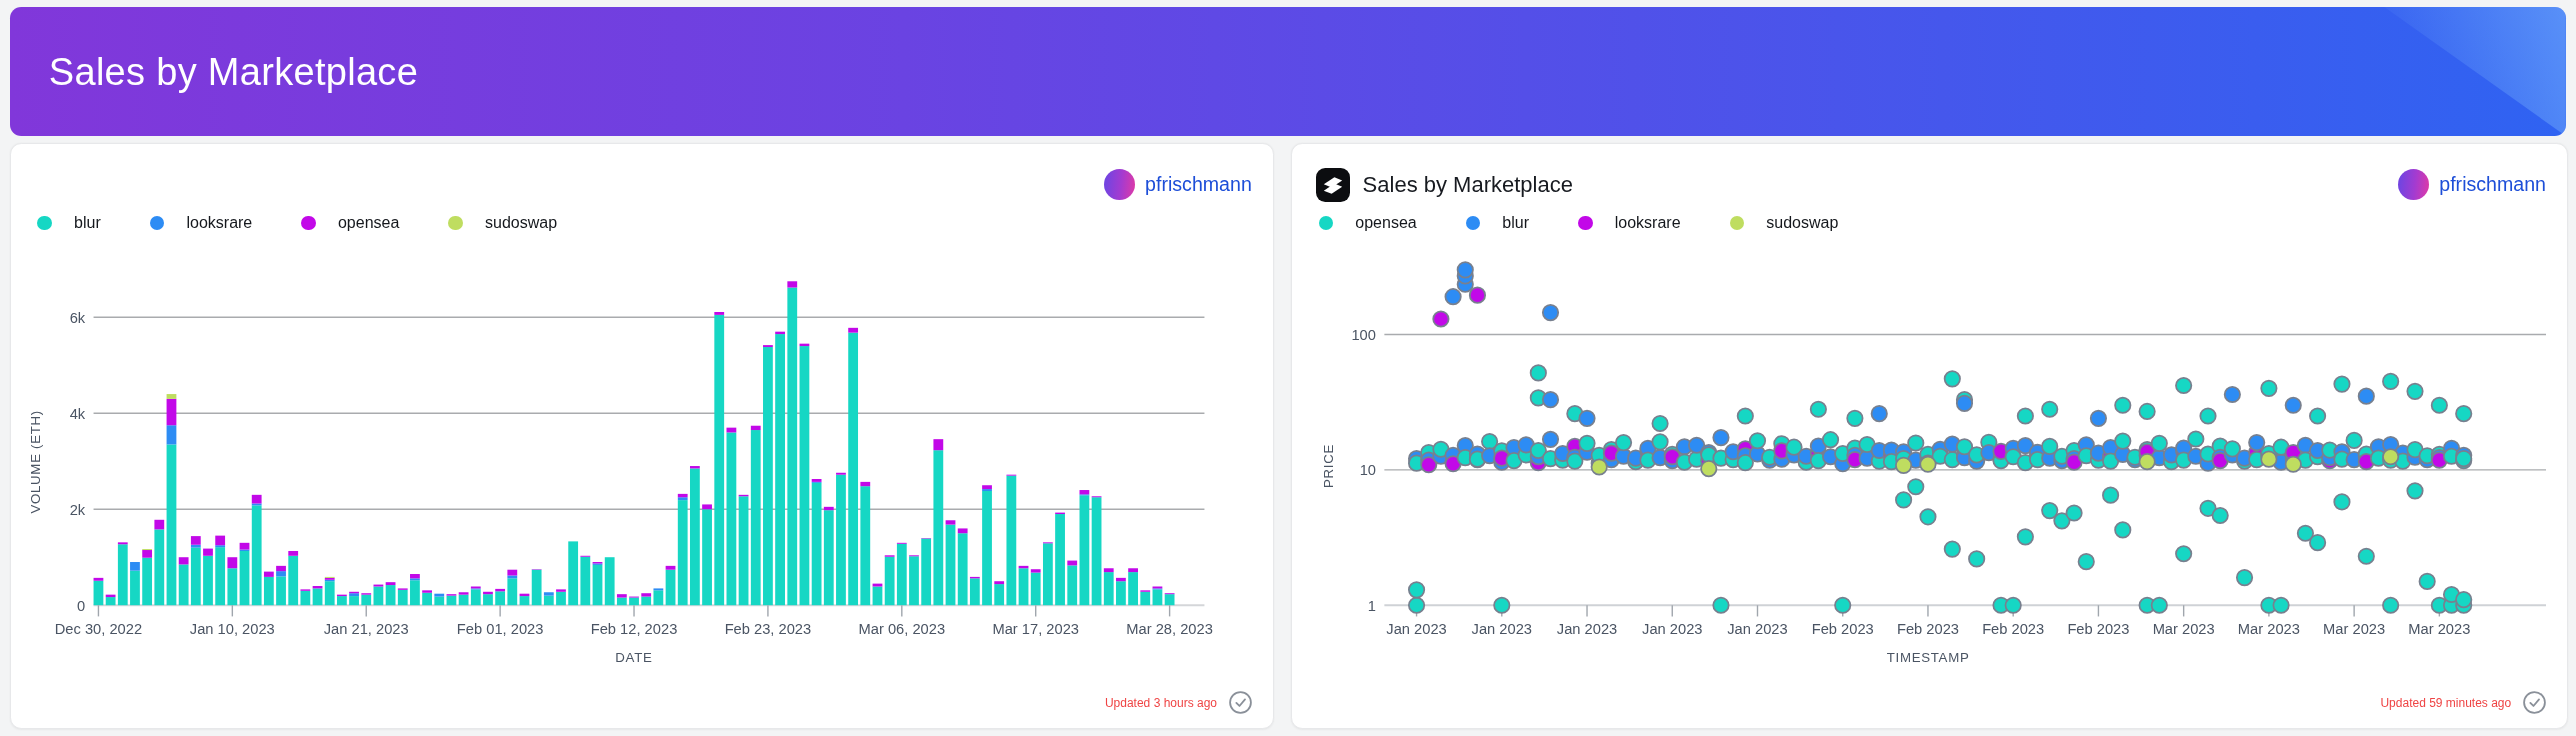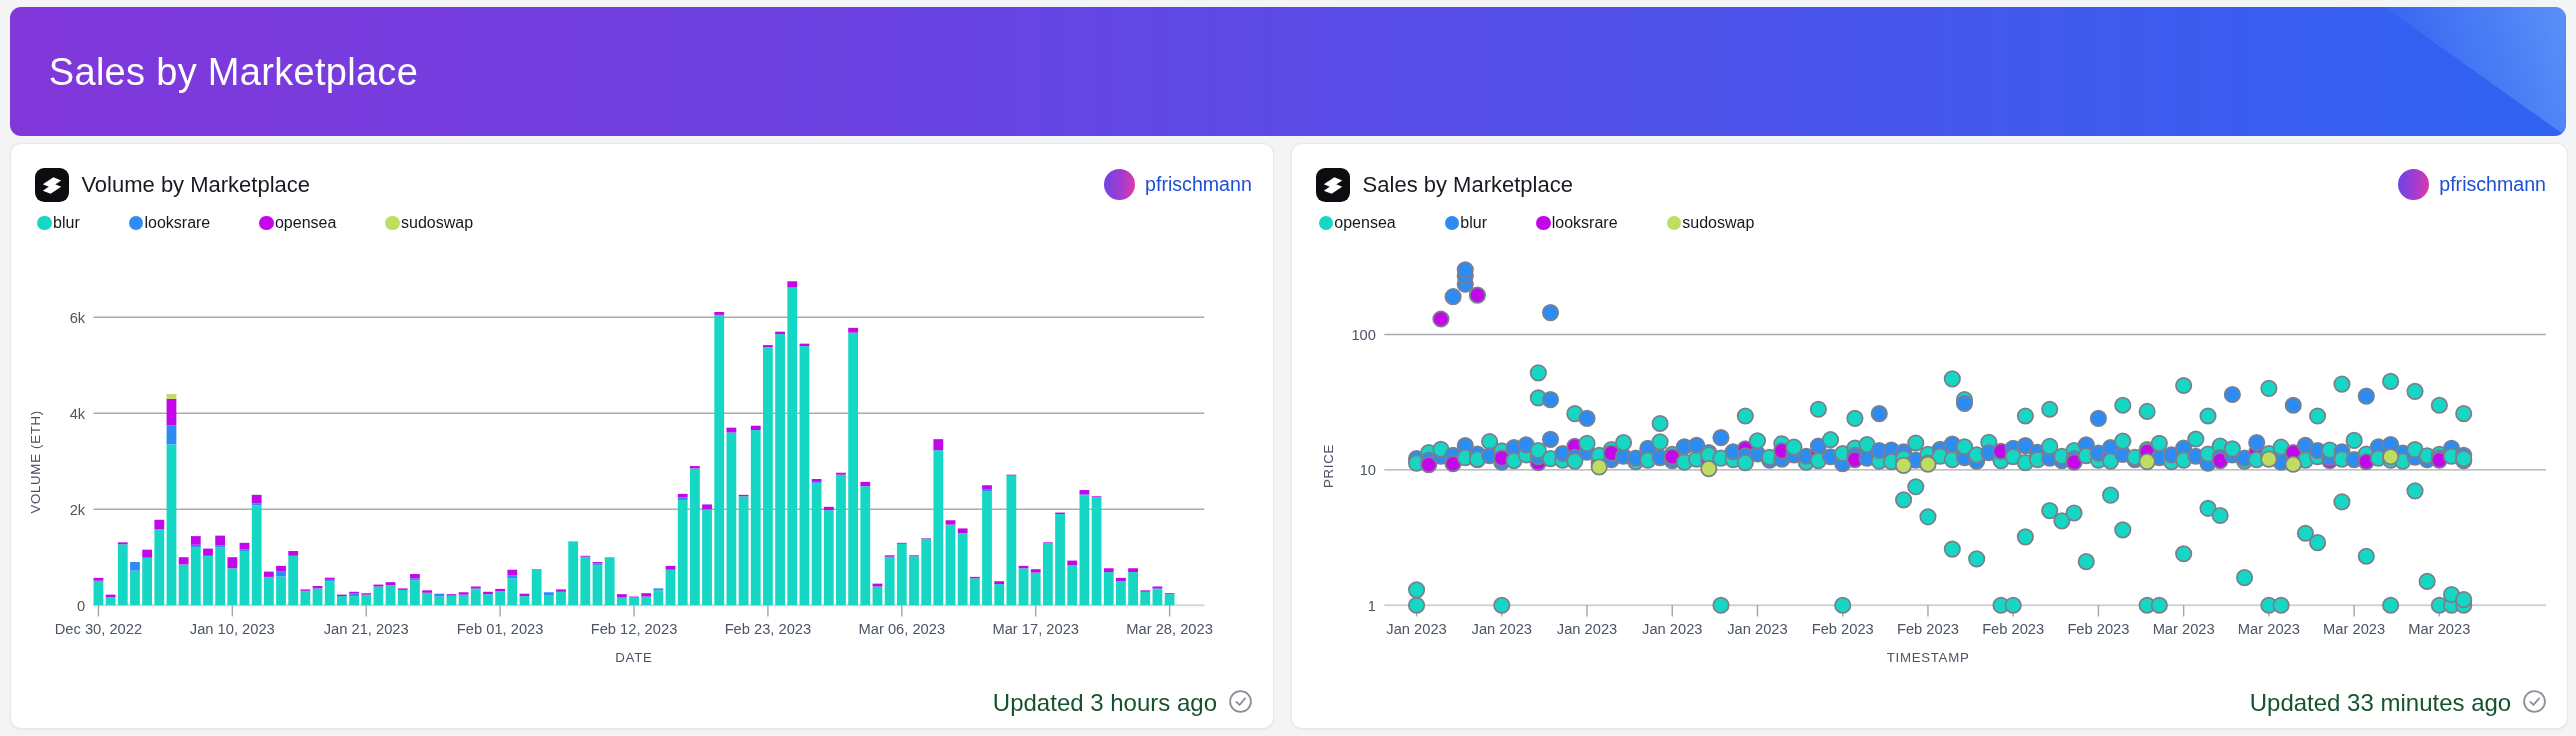--- a/index.html
+++ b/index.html
@@ -15,46 +15,36 @@
        border-radius:11.2px;box-shadow:0 0.7px 2.1px rgba(0,0,0,.05);}
   #panelL{left:9.8px;width:1262px;}
   #panelR{left:1291px;width:1275px;}
   .phead{position:absolute;left:24px;top:24px;display:flex;align-items:center;gap:12.6px;}
   .logo{width:34px;height:34px;flex:0 0 auto;}
   .ptitle{font-size:22px;font-weight:500;color:#171a20;}
   .uchip{position:absolute;right:21px;top:25px;display:flex;align-items:center;gap:10.5px;}
   .avatar{width:31px;height:31px;border-radius:50%;background:linear-gradient(95deg,#7444e0 10%,#a43bd0 55%,#e03aa6 100%);}
   .uname{font-size:19.6px;color:#1d4ed8;}
   .legend{position:absolute;left:26.6px;top:70px;display:flex;align-items:center;gap:49px;}
-  .li{display:flex;align-items:center;gap:1px;cursor:pointer;}
+  .li{display:flex;align-items:center;gap:22px;cursor:pointer;}
   .dot{width:14.7px;height:14.7px;border-radius:50%;}
   .li span.lbl{font-size:16px;color:#15181d;}
   .chart{position:absolute;left:0;top:105px;width:100%;height:434px;}
   .foot{position:absolute;right:19.6px;bottom:11.2px;display:flex;align-items:center;gap:11.2px;}
-  .foot .utxt{font-size:24px;color:#14532d;}
+  .foot .utxt{font-size:12px;color:#ef4444;}
 </style>
 </head>
 <body>
 
 <div class="hdr">
   <div class="deco"></div>
   <h1>Sales by Marketplace</h1>
 </div>
 
 <div class="panel" id="panelL">
-  <div class="phead">
-    <span class="logo">
-      <svg width="34" height="34" viewBox="0 0 48 48">
-          <rect width="48" height="48" rx="13" fill="#0c0d10"></rect>
-          <path d="M11 23 L26 13 L37 17.5 L22 27.5 Z" fill="#fff"></path>
-          <path d="M11 32 L26 22 L37 26.5 L22 36.5 Z" fill="#fff"></path>
-        </svg>
-    </span>
-    <span class="ptitle">Volume by Marketplace</span>
-  </div>
   <div class="uchip">
     <span class="avatar"></span>
     <span class="uname">pfrischmann</span>
   </div>
   <div class="legend">
     <div class="li">
         <span class="dot" style="background: rgb(22, 215, 196);"></span>
         <span class="lbl">blur</span>
       </div>
     <div class="li">
@@ -841,21 +831,21 @@
         <circle cx="595.5999999999999" cy="313.83586676406895" r="11" fill="#bfdd60" stroke="#78808f" stroke-width="2.5"></circle>
         <circle cx="874" cy="309.03250331327524" r="11" fill="#bfdd60" stroke="#78808f" stroke-width="2.5"></circle>
         <circle cx="908.8" cy="307.4905154218835" r="11" fill="#bfdd60" stroke="#78808f" stroke-width="2.5"></circle>
         <circle cx="1222" cy="303.75496789157614" r="11" fill="#bfdd60" stroke="#78808f" stroke-width="2.5"></circle>
         <circle cx="1396" cy="300.1784288897846" r="11" fill="#bfdd60" stroke="#78808f" stroke-width="2.5"></circle>
         <circle cx="1430.8" cy="307.4905154218835" r="11" fill="#bfdd60" stroke="#78808f" stroke-width="2.5"></circle>
         <circle cx="1570" cy="296.74791248294105" r="11" fill="#bfdd60" stroke="#78808f" stroke-width="2.5"></circle>
       </g>
     </svg>
   <div class="foot">
-    <span class="utxt">Updated 33 minutes ago</span>
+    <span class="utxt">Updated 59 minutes ago</span>
     <span>
       <svg width="25" height="25" viewBox="0 0 36 36">
           <circle cx="18" cy="18" r="15" fill="none" stroke="#8a9099" stroke-width="2.6"></circle>
           <path d="M12 18.5 L16.5 23 L24.5 13.5" fill="none" stroke="#8a9099" stroke-width="2.6" stroke-linecap="round" stroke-linejoin="round"></path>
         </svg>
     </span>
   </div>
 </div>
 
 

